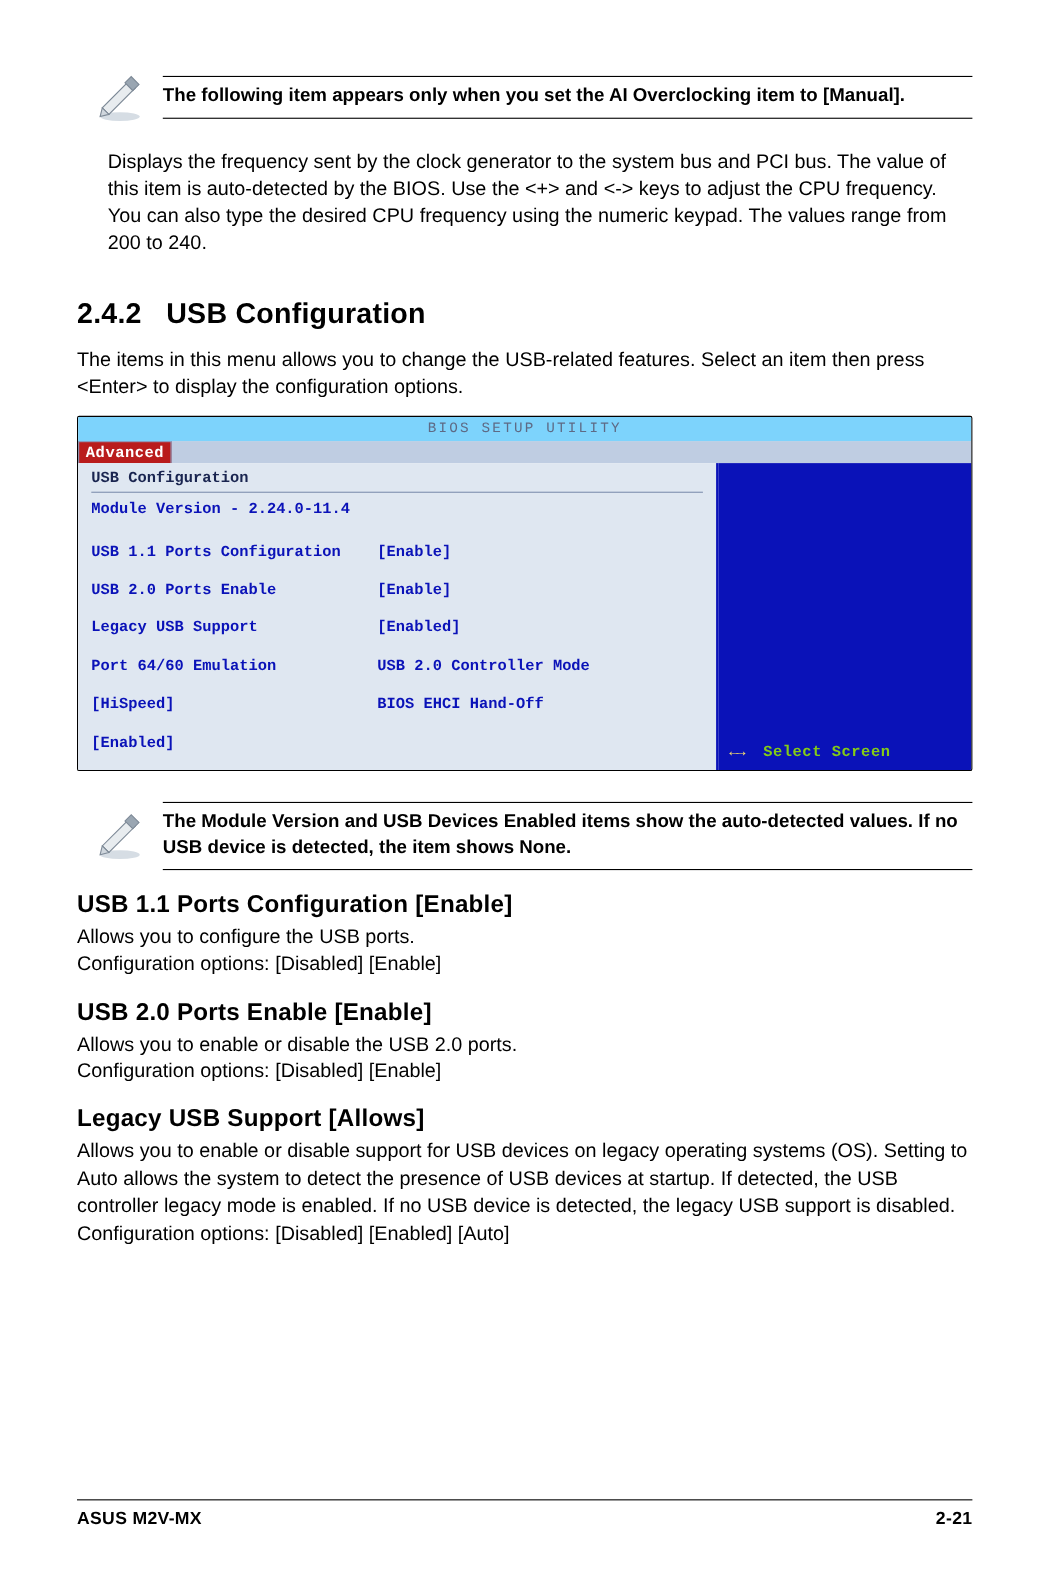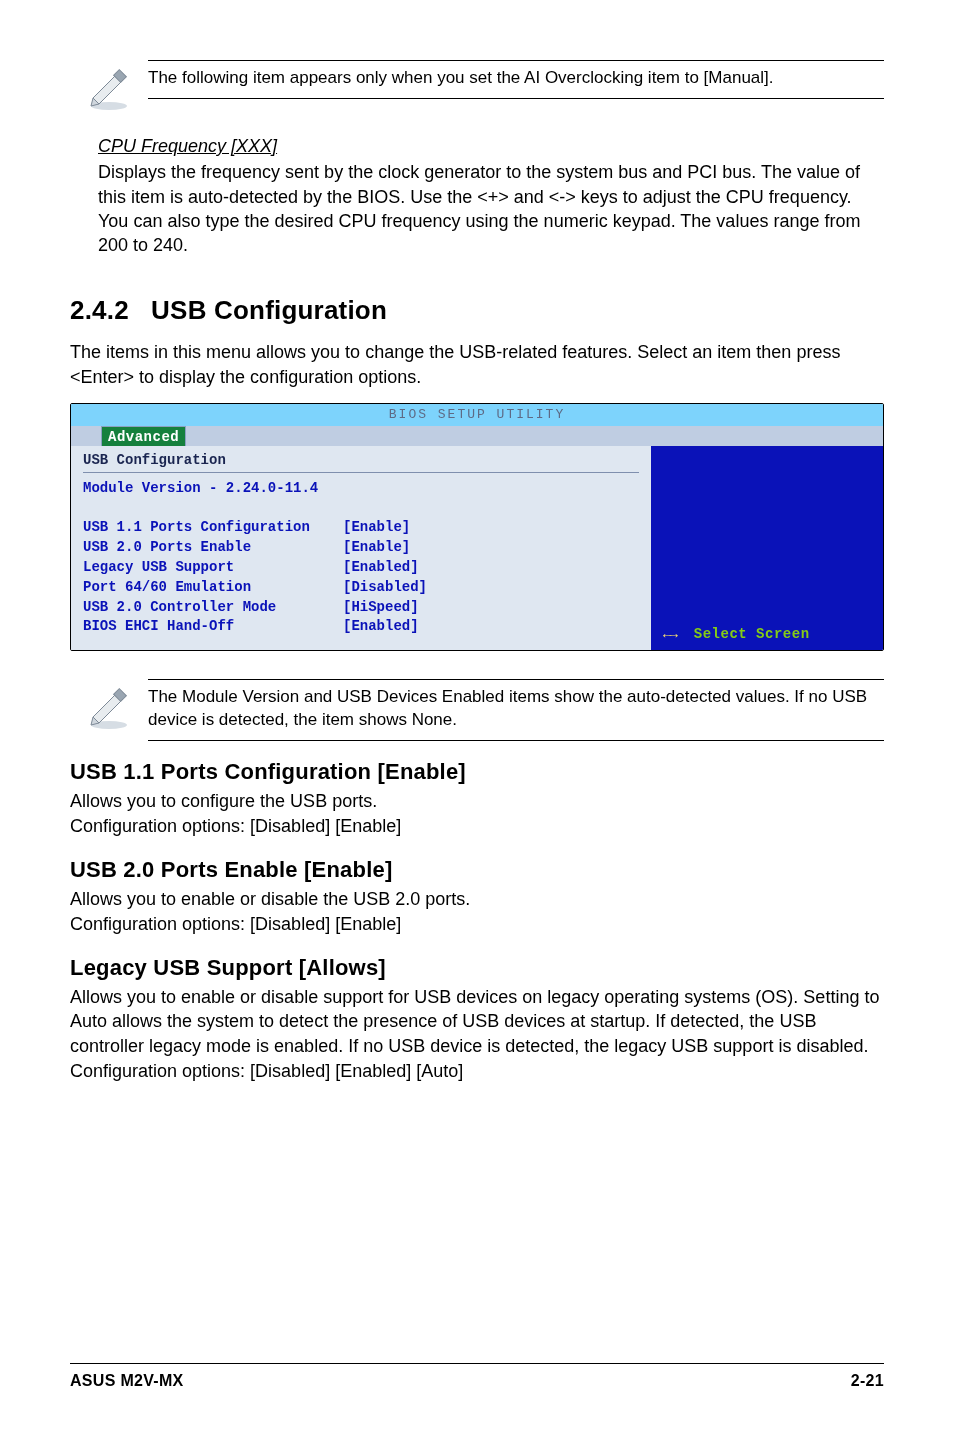--- a/index.html
+++ b/index.html
@@ -1,40 +1,40 @@
 <!DOCTYPE html>
 <html><head>
 <meta charset="utf-8">
 <style>
   * { margin: 0; padding: 0; box-sizing: border-box; }
   html, body { width: 954px; height: 1438px; background: #fff; font-family: Arial, Helvetica, sans-serif; color: #000; }
   .page { padding: 60px 70px 40px 70px; position: relative; height: 100%; }
 
-  .note-row { display: flex; align-items: flex-start; margin-bottom: 18px; }
+  .note-row { display: flex; align-items: center; margin-bottom: 18px; font-weight: bold; }
   .note-row .icon-cell { width: 78px; flex-shrink: 0; display: flex; justify-content: center; align-items: flex-start; padding-top: 4px; }
   .note-row .note-body { flex: 1; border-top: 1px solid #000; border-bottom: 1px solid #000; padding: 6px 0 8px 0; font-size: 17px; line-height: 1.35; }
 
   .section-sub { margin: 12px 0 0 28px; font-size: 18px; line-height: 1.35; }
   .cpu-head { font-style: italic; text-decoration: underline; margin-bottom: 2px; }
 
   h2.numbered { font-size: 26px; font-weight: bold; margin: 38px 0 14px 0; letter-spacing: 0.2px; }
   .body-text { font-size: 18px; line-height: 1.35; margin-bottom: 14px; }
 
   
   .bios-wrap { border: 1px solid #000; border-radius: 2px; overflow: hidden; margin-bottom: 28px; }
   .bios-titlebar { height: 22px; background: #7dd3fc; position: relative; font-family: "Courier New", monospace; font-size: 13px; color: #5e6a85; letter-spacing: 2px; text-align: center; line-height: 22px; }
   .bios-tabrow { background: #bfcde2; height: 20px; display: flex; align-items: flex-end; font-family: "Courier New", monospace; }
-  .bios-tab { margin-left: 30px; background: #15803d; color: #fff; font-size: 14px; font-weight: bold; padding: 2px 6px 1px 6px; border: 1px solid #8aa0c2; border-bottom: none; letter-spacing: 0.5px; text-align: center; }
+  .bios-tab { background: #b91c1c; color: #fff; font-size: 14px; font-weight: bold; padding: 2px 6px 1px 6px; border: 1px solid #8aa0c2; border-bottom: none; letter-spacing: 0.5px; text-align: center; }
   .bios-body { display: flex; font-family: "Courier New", monospace; font-size: 14px; }
   .bios-left { flex: 1; background: #dfe7f1; padding: 6px 12px 14px 12px; border-right: 2px solid #0a12b8; }
   .bios-right { width: 230px; background: #0a12b8; color: #fff; position: relative; }
   .bios-panel-title { font-weight: bold; color: #1a2550; margin-bottom: 4px; }
   .bios-sep { border-top: 1px solid #7f8fae; margin: 4px 0 6px 0; }
   .bios-line { color: #0a12b8; font-weight: bold; white-space: pre; line-height: 1.35; }
-  .bios-grid { display: grid; grid-template-columns: 260px auto; row-gap: 1px; }
+  .bios-grid { display: grid; grid-template-columns: 260px auto; row-gap: 16px; }
   .bios-grid span { color: #0a12b8; font-weight: bold; line-height: 1.35; }
   .help-line { position: absolute; bottom: 8px; left: 10px; display: flex; align-items: center; gap: 18px; }
   .help-arrows { color: #ffe56a; font-weight: bold; letter-spacing: -2px; }
   .help-text { color: #84cc16; font-weight: bold; font-size: 14px; letter-spacing: 0.5px; }
 
   h3.setting { font-size: 22px; font-weight: bold; margin: 18px 0 4px 0; letter-spacing: 0.2px; }
   .setting-body { font-size: 18px; line-height: 1.38; margin-bottom: 8px; }
 
   .footer { position: absolute; left: 70px; right: 70px; bottom: 48px; border-top: 1px solid #000; padding-top: 8px; display: flex; justify-content: space-between; font-size: 16px; font-weight: bold; letter-spacing: 0.3px; }
 
@@ -53,21 +53,20 @@
             <polygon points="8,34 14,40 38,16 32,10" fill="#e8ecef" stroke="#7e8a97" stroke-width="1"></polygon>
             <polygon points="8,34 14,40 6,42" fill="#cfd6dd" stroke="#7e8a97" stroke-width="1"></polygon>
             <rect x="30" y="8" width="10" height="8" transform="rotate(45 35 12)" fill="#9aa6b2" stroke="#7e8a97"></rect>
           </svg>
       </span>
     </div>
     <div class="note-body">The following item appears only when you set the AI Overclocking item to [Manual].</div>
   </div>
 
   <div class="section-sub">
-    <div class="cpu-head">CPU Frequency [XXX]</div>
     <div>Displays the frequency sent by the clock generator to the system bus and PCI bus. The value of this item is auto-detected by the BIOS. Use the &lt;+&gt; and &lt;-&gt; keys to adjust the CPU frequency. You can also type the desired CPU frequency using the numeric keypad. The values range from 200 to 240.</div>
   </div>
 
   <h2 class="numbered">
     <span>2.4.2</span>&nbsp;&nbsp;
     <span>USB Configuration</span>
   </h2>
   <div class="body-text">The items in this menu allows you to change the USB-related features. Select an item then press &lt;Enter&gt; to display the configuration options.</div>
 
   <div class="bios-wrap">
@@ -83,21 +82,20 @@
         <div style="height:10px"></div>
         <div style="height:10px"></div>
         <div class="bios-grid">
           <span>USB 1.1 Ports Configuration</span>
             <span>[Enable]</span>
           <span>USB 2.0 Ports Enable</span>
             <span>[Enable]</span>
           <span>Legacy USB Support</span>
             <span>[Enabled]</span>
           <span>Port 64/60 Emulation</span>
-            <span>[Disabled]</span>
           <span>USB 2.0 Controller Mode</span>
             <span>[HiSpeed]</span>
           <span>BIOS EHCI Hand-Off</span>
             <span>[Enabled]</span>
         </div>
       </div>
       <div class="bios-right">
         <div class="help-line">
           <span class="help-arrows">←→</span>
           <span class="help-text">Select Screen</span>

